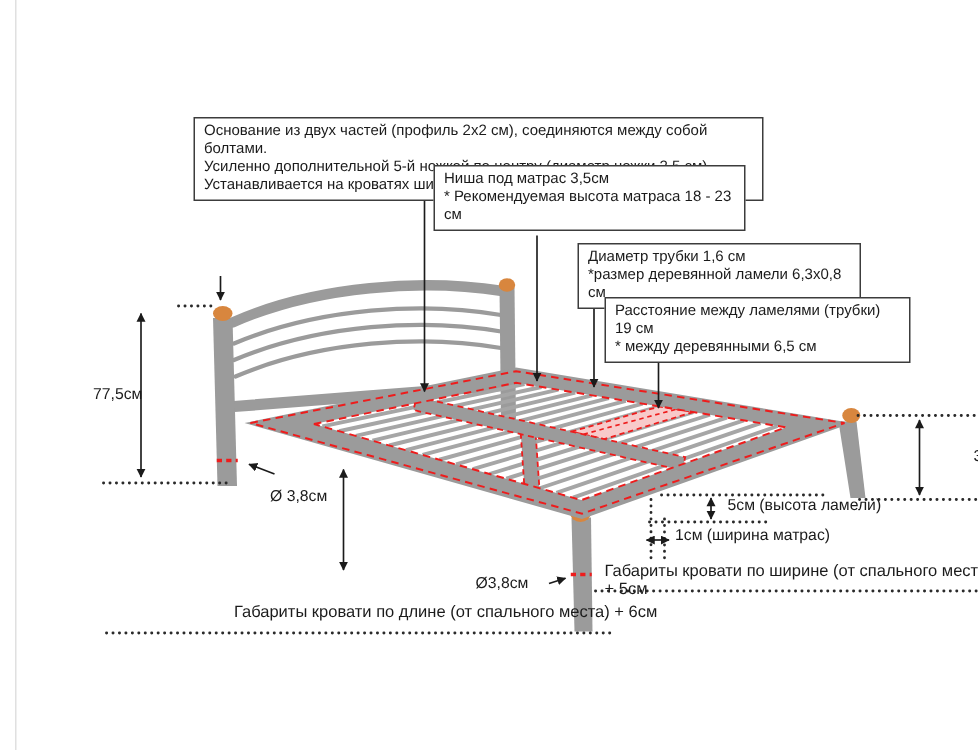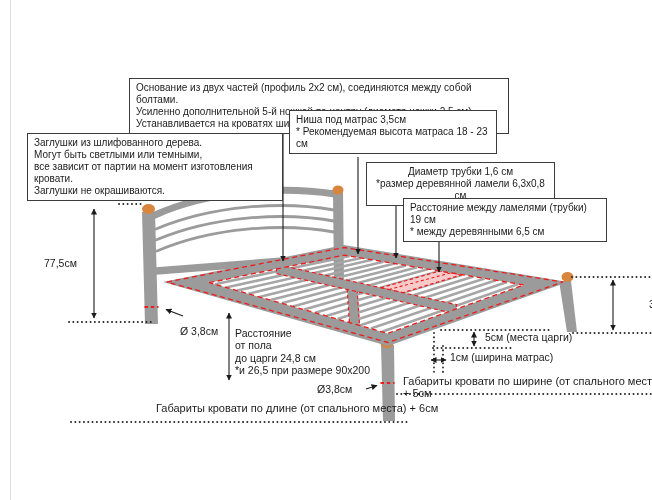--- a/index.html
+++ b/index.html
@@ -125,37 +125,29 @@
       <line x1="355" y1="389" x2="366" y2="385.5" marker-end="url(#ah)"></line>
       <line x1="602" y1="280" x2="602" y2="330" marker-start="url(#ahs)" marker-end="url(#ah)"></line>
       <line x1="463" y1="332" x2="463" y2="346" marker-start="url(#ahs)" marker-end="url(#ah)"></line>
       <line x1="420" y1="360" x2="435" y2="360" marker-start="url(#ahs)" marker-end="url(#ah)"></line>
     </g>
   </svg>
 
   <div class="callout" style="left:118px;top:78px;width:380px;">Основание из двух частей (профиль 2х2 см), соединяются между собой болтами.
 Усиленно дополнительной 5-й ножкой по центру (диаметр ножки 2,5 см)
 Устанавливается на кроватях шириной от 120 см.</div>
-  <div class="callout" style="left:16px;top:133px;width:256px;">Заглушки из шлифованного дерева.
-Могут быть светлыми или темными,
-все зависит от партии на момент изготовления кровати.
-Заглушки не окрашиваются.</div>
   <div class="callout" style="left:278px;top:110px;width:208px;">Ниша под матрас 3,5см
 * Рекомендуемая высота матраса 18 - 23 см</div>
-  <div class="callout" style="left:355px;top:162px;width:189px;text-align:center;">Диаметр трубки 1,6 см
+  <div class="callout" style="left:374px;top:162px;width:189px;">Диаметр трубки 1,6 см
 *размер деревянной ламели 6,3х0,8 см</div>
   <div class="callout" style="left:392px;top:198px;width:204px;">Расстояние между ламелями (трубки) 19 см
 * между деревянными 6,5 см</div>
 
-  <div class="dim-label" style="left:33px;top:257px;">77,5см</div>
+  <div class="dim-label" style="left:51px;top:257px;">77,5см</div>
   <div class="dim-label" style="left:169px;top:325px;">Ø 3,8см</div>
-  <div class="dim-label" style="left:224px;top:327px;">Расстояние
-от пола
-до царги 24,8 см
-*и 26,5 при размере 90х200</div>
   <div class="dim-label" style="left:306px;top:383px;">Ø3,8см</div>
   <div class="dim-label" style="left:638px;top:298px;">35,5см</div>
-  <div class="dim-label" style="left:474px;top:331px;">5см (места царги)</div>
+  <div class="dim-label" style="left:474px;top:331px;">5см (высота ламели)</div>
   <div class="dim-label" style="left:439px;top:351px;">1см (ширина матрас)</div>
   <div class="dim-label big" style="left:392px;top:375px;">Габариты кровати по ширине (от спального места) + 5см</div>
   <div class="dim-label big" style="left:122px;top:402px;padding-left:23px;">Габариты кровати по длине (от спального места) + 6см</div>
 
 </div>
 
 </body></html>

